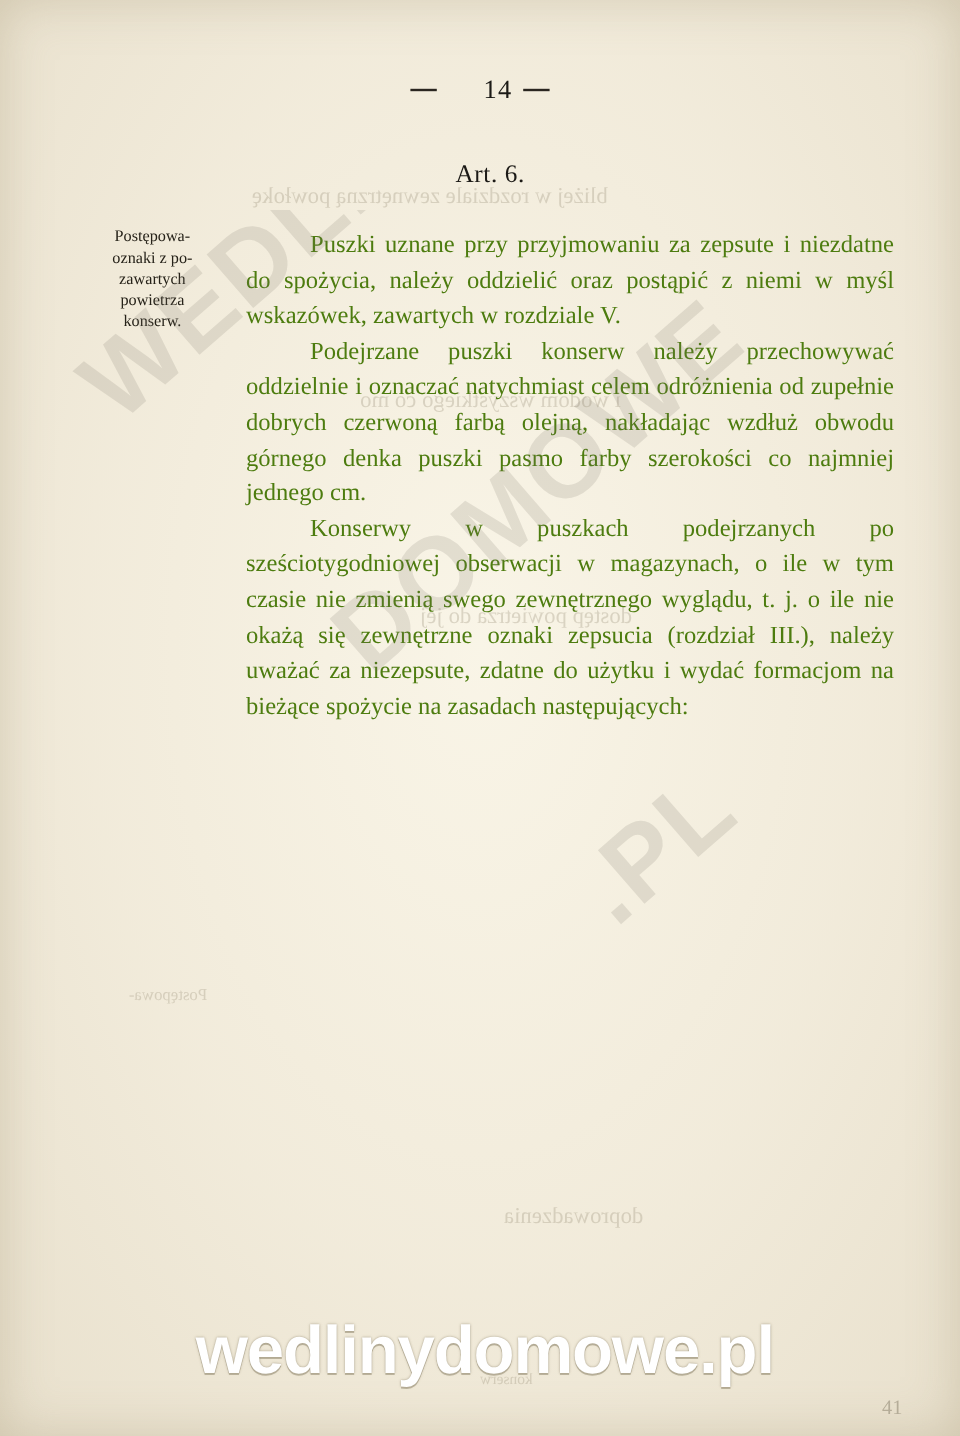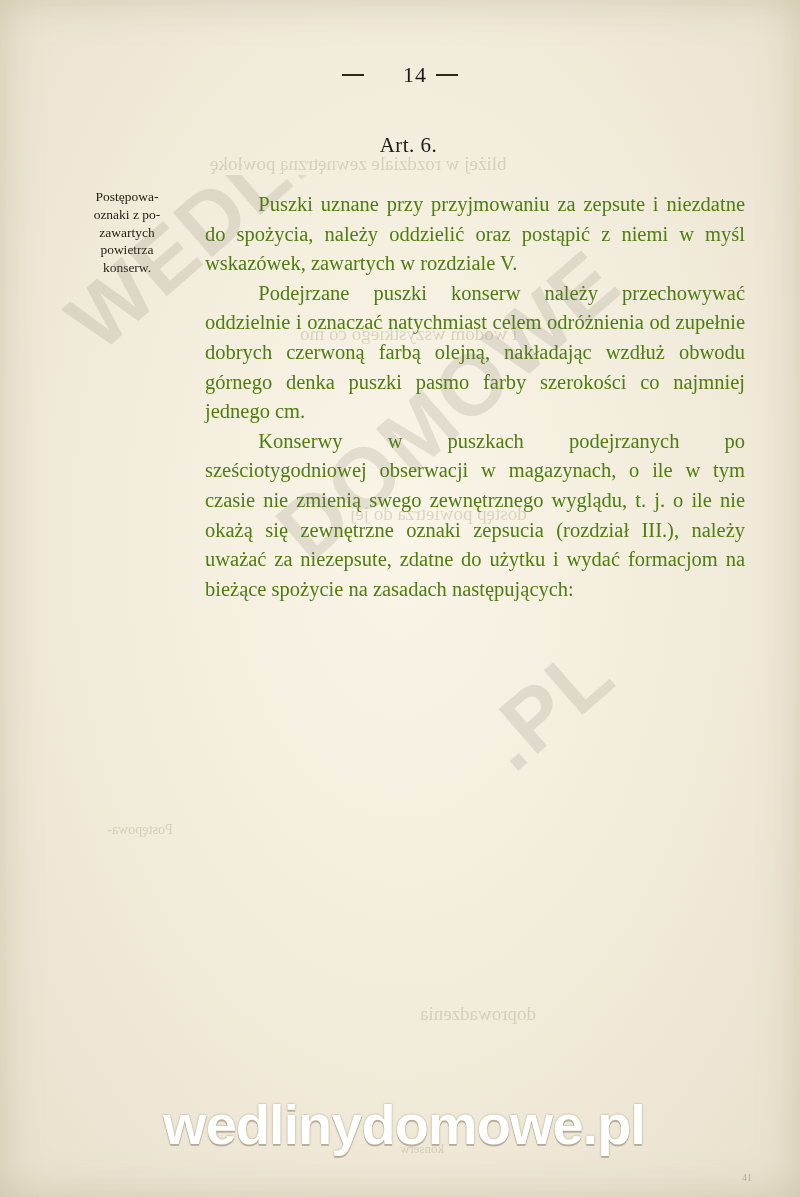--- a/index.html
+++ b/index.html
@@ -162,21 +162,21 @@
   .st-b { left: 300px; top: 320px; }
   .st-c { left: 350px; top: 500px; }
   .st-d { left: 80px;  top: 820px; width: 120px; font-size: 14px; text-align: center; }
   .st-e { left: 420px; top: 1000px; }
   .st-f { left: 400px; top: 1140px; font-size: 13px; }
 
   .corner-mark {
     position: absolute;
     right: 48px;
     bottom: 14px;
-    font-size: 10px;
+    font-size: 17px;
     color: rgba(120,110,90,0.45);
     font-family: "Liberation Serif", serif;
   }
 </style>
 </head>
 <body>
 
 <div class="page">
 
   <div class="paper-tint"></div>

